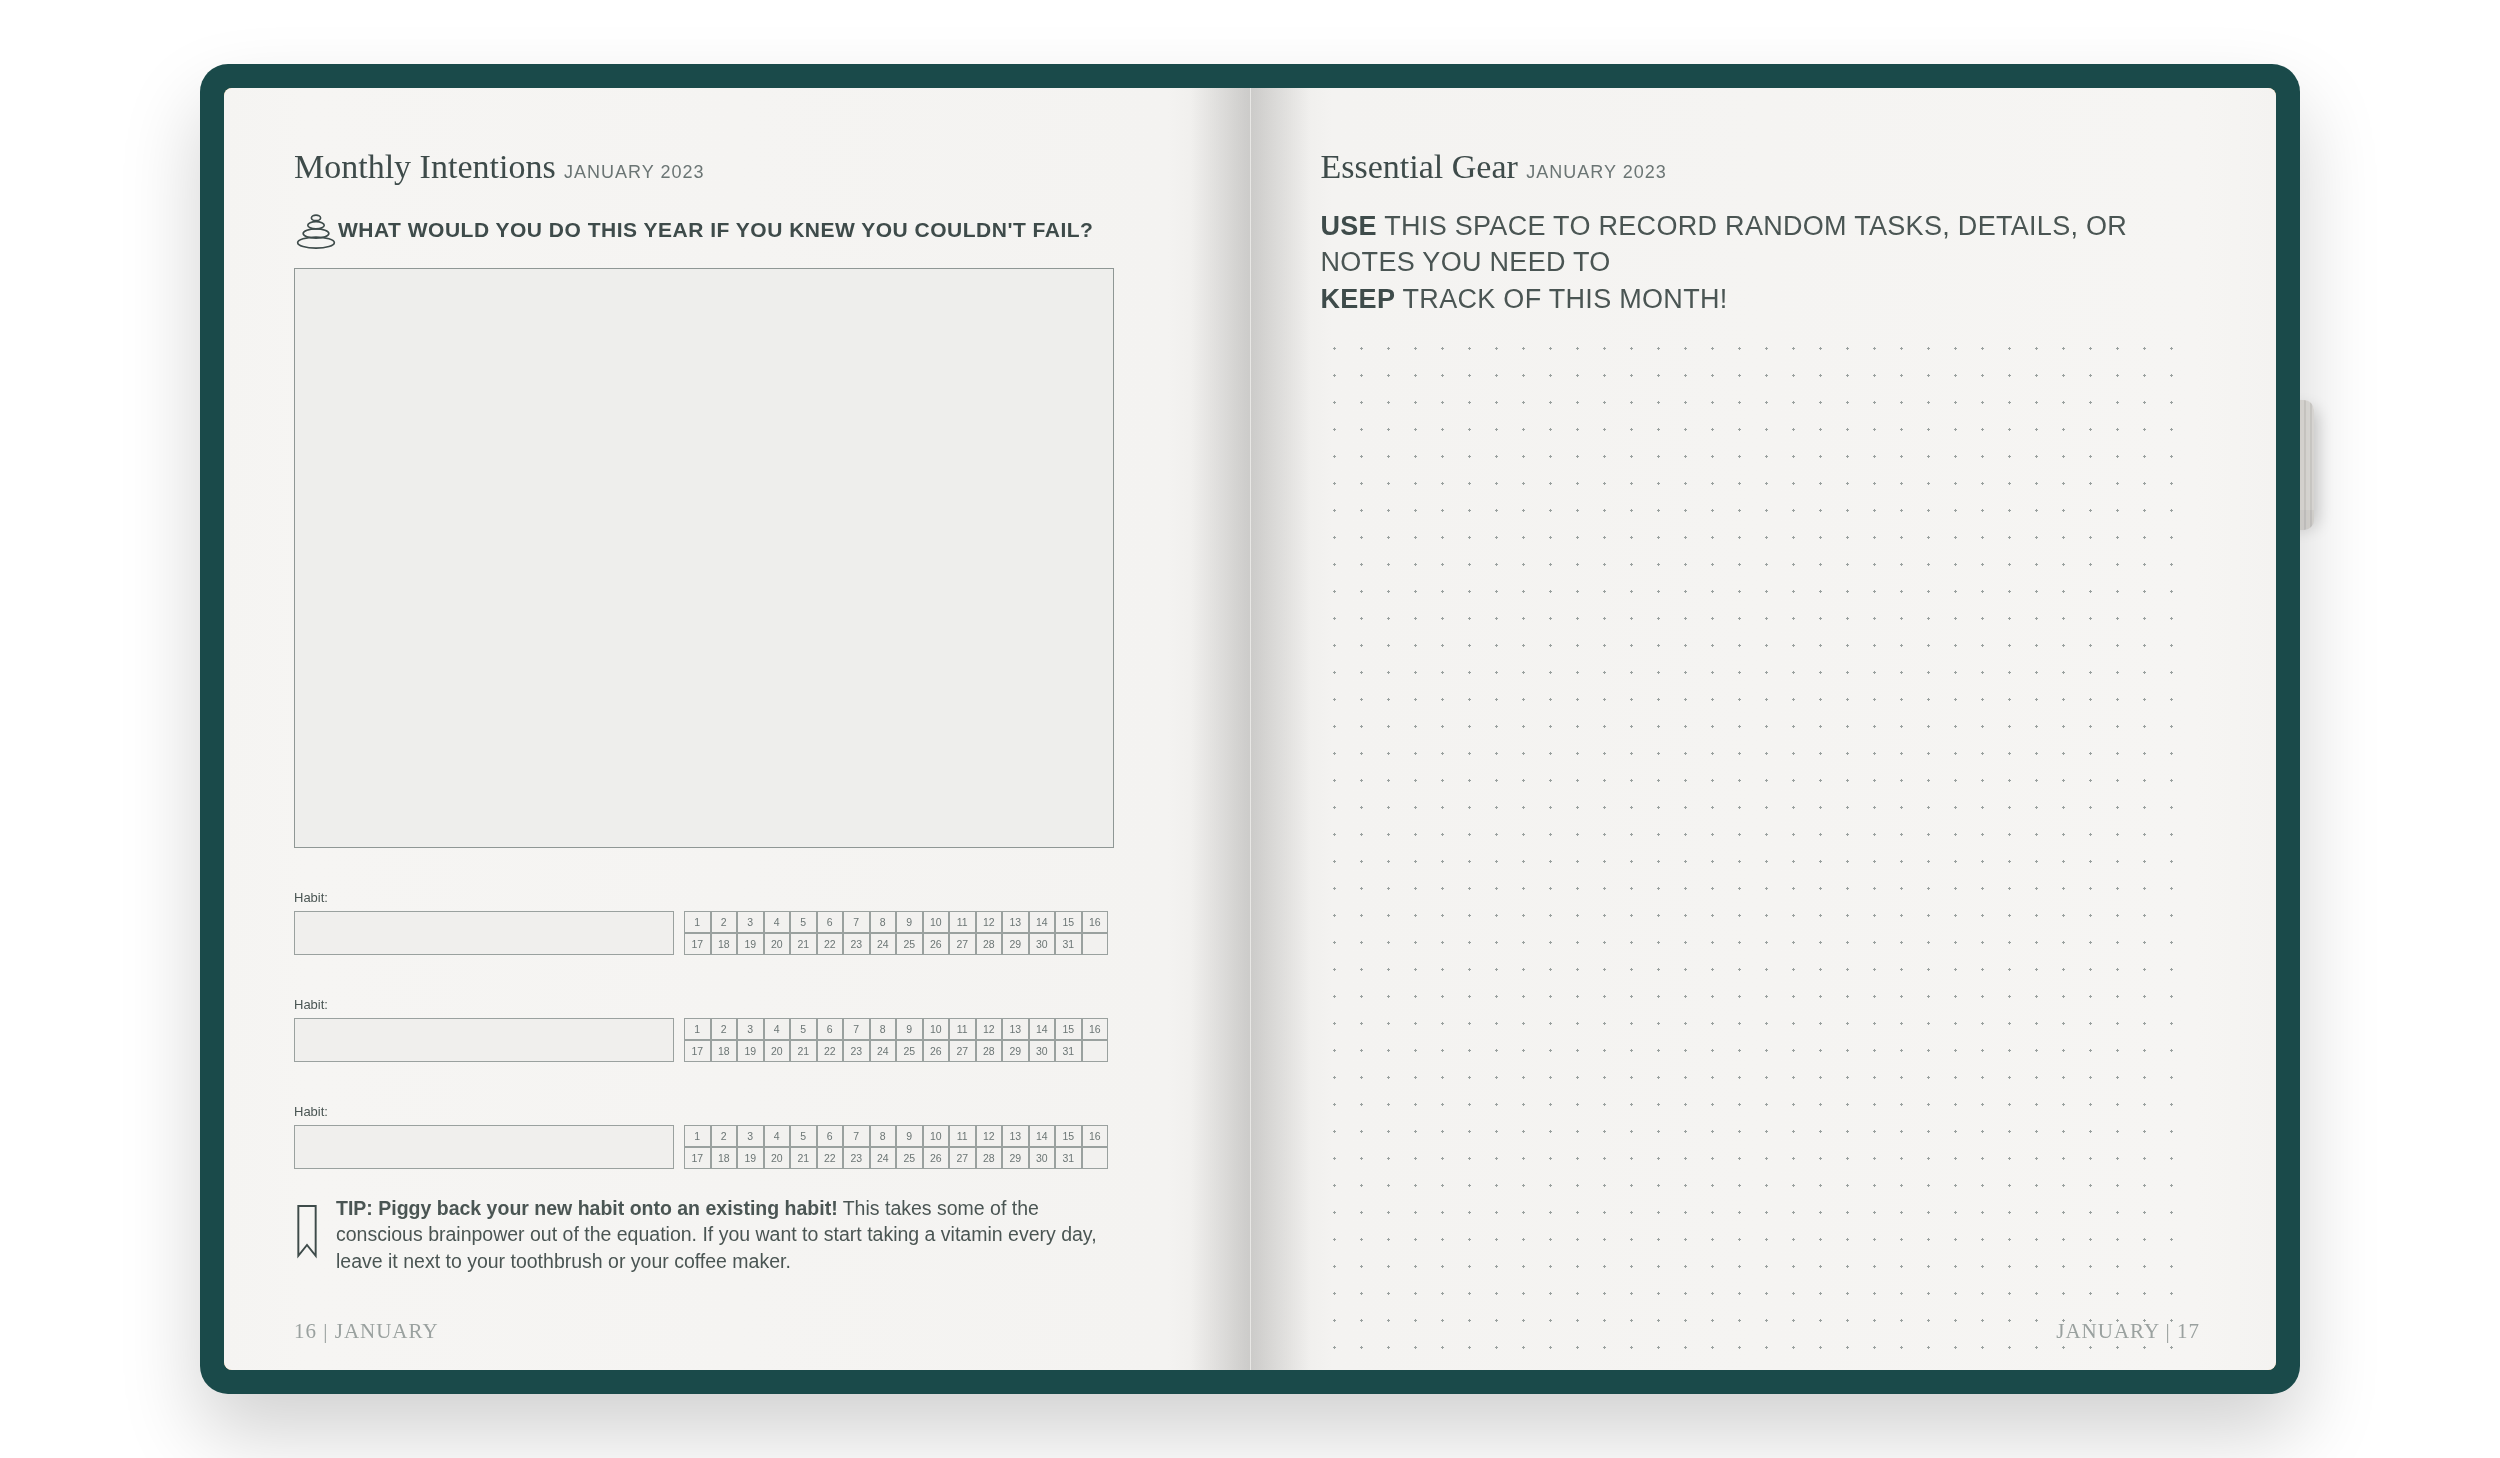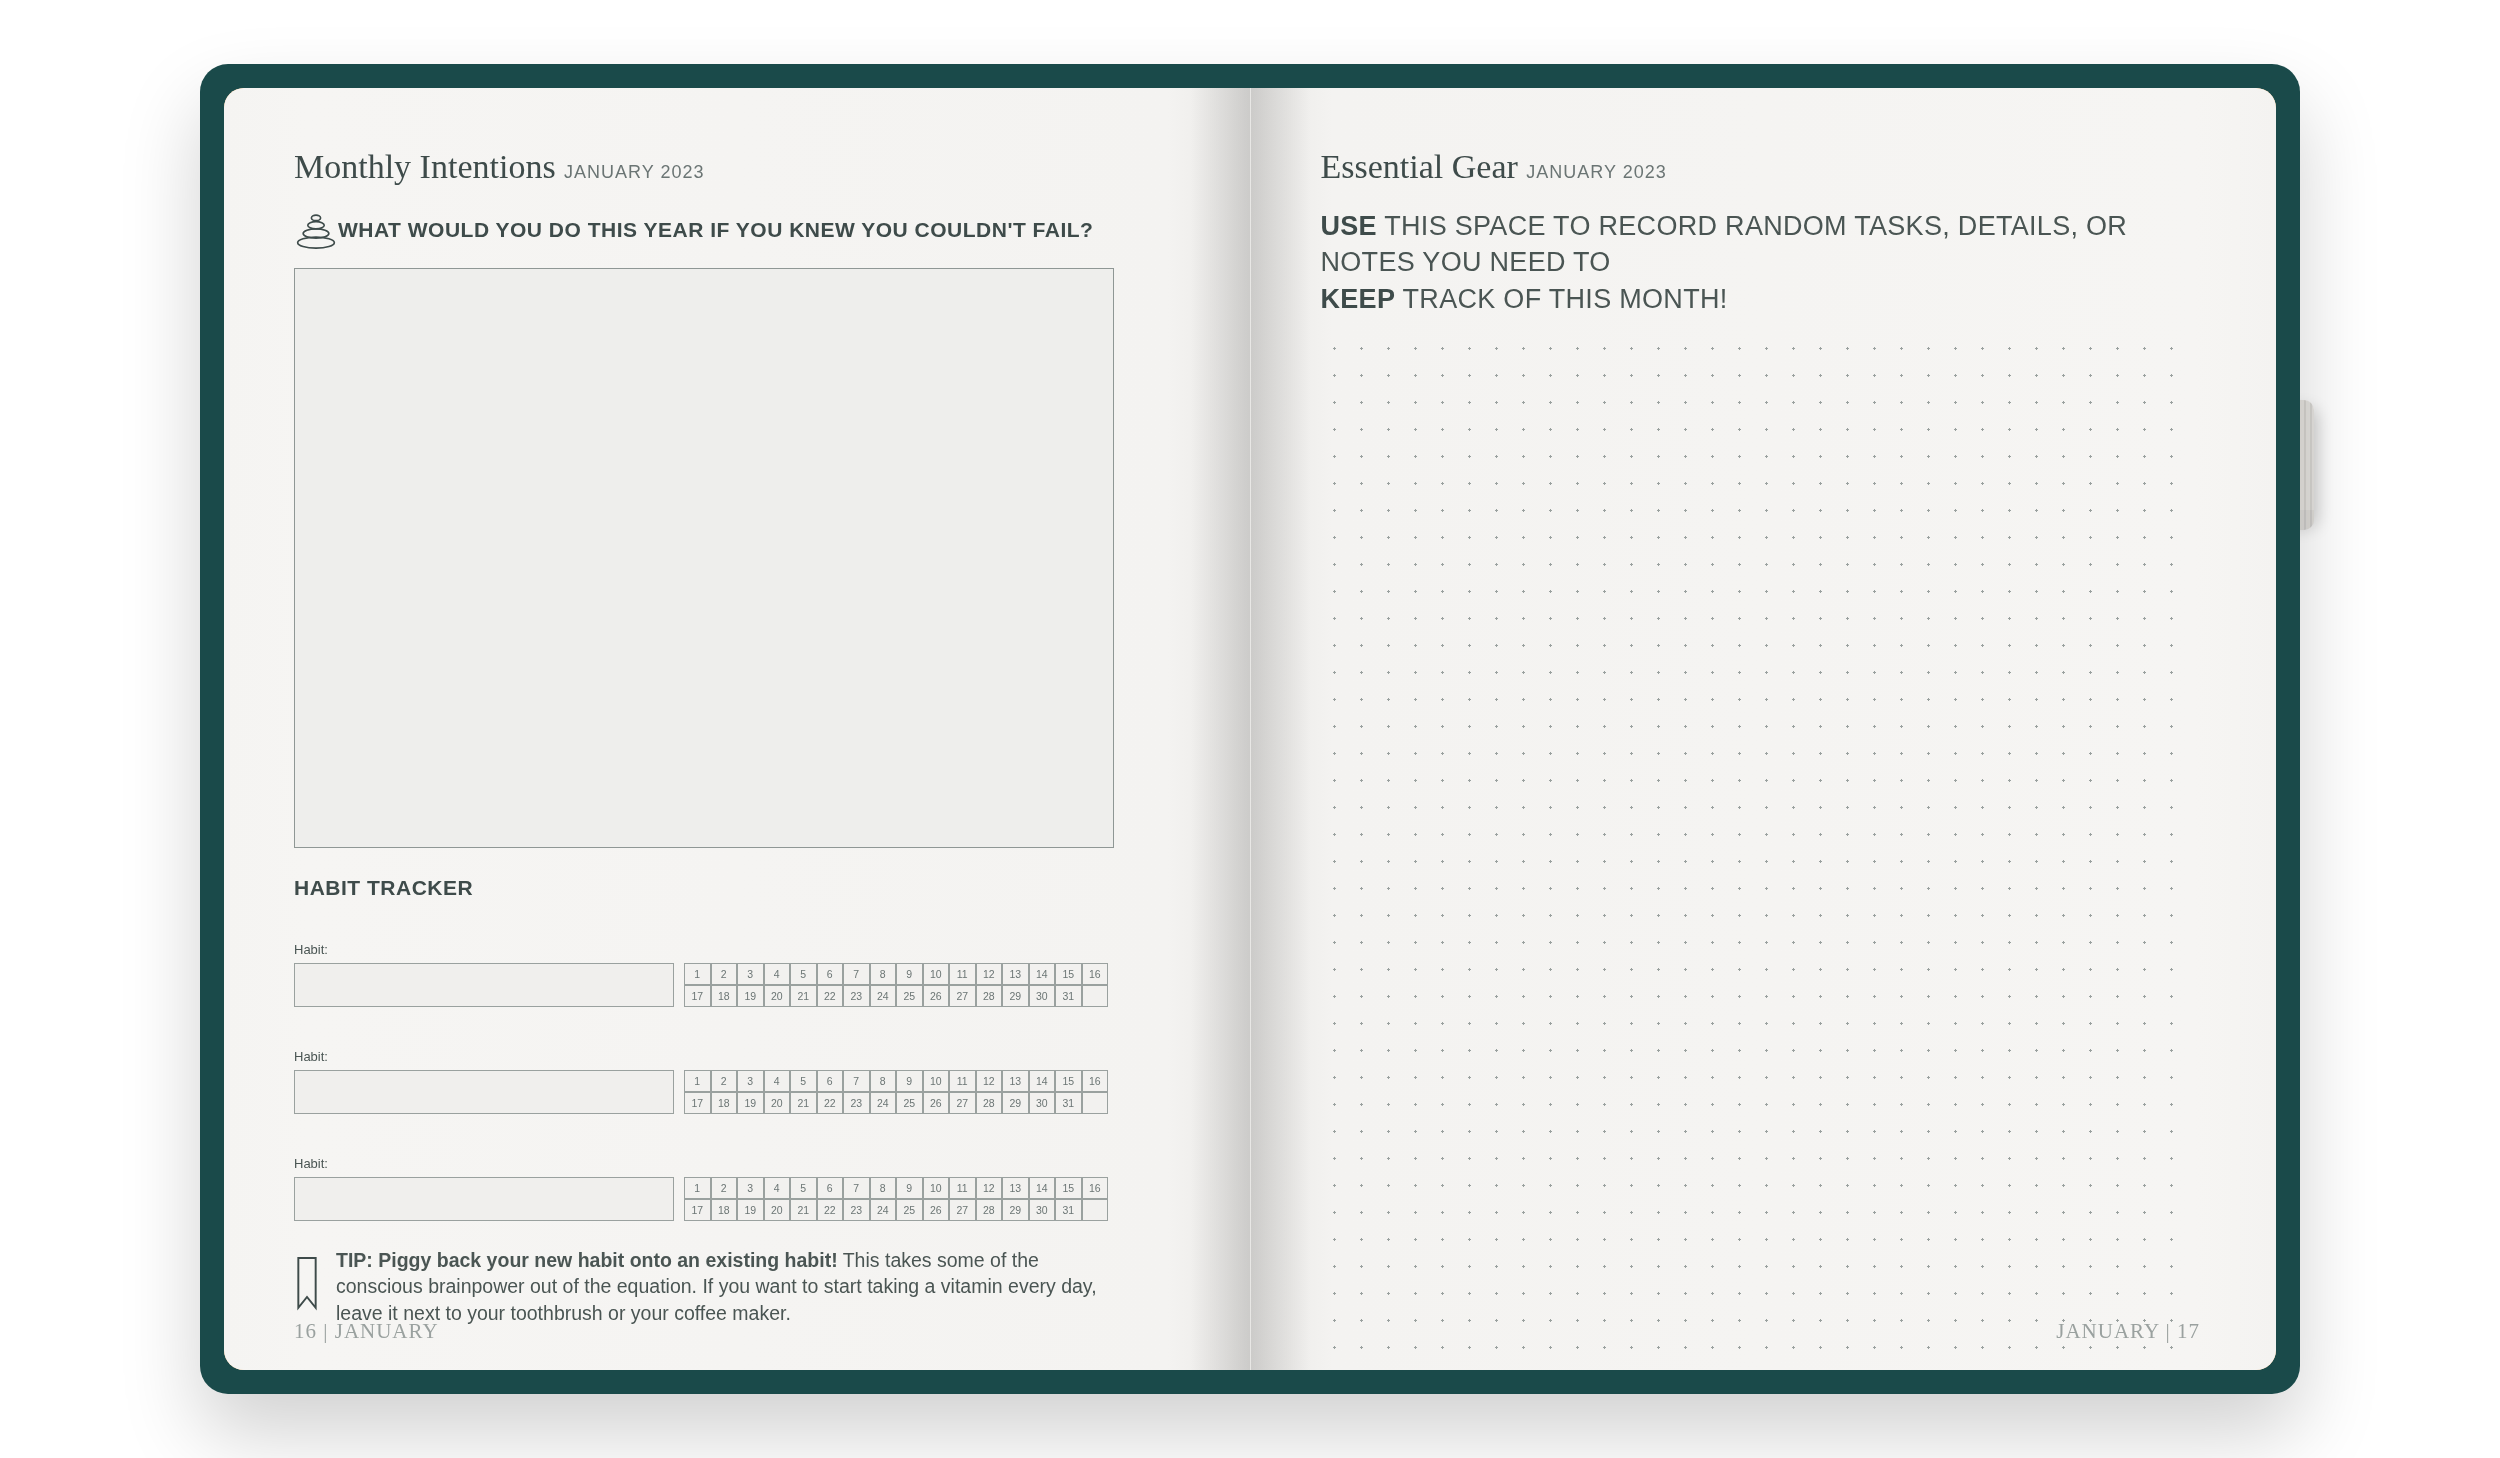--- a/index.html
+++ b/index.html
@@ -19,21 +19,21 @@
     background: #1a4a4a;
     border-radius: 28px;
     position: relative;
     box-shadow: 0 40px 80px rgba(0,0,0,0.18);
     display: flex;
     padding: 24px;
   }
   .pages {
     flex: 1;
     display: flex;
-    border-radius: 20px;
+    border-radius: 8px;
     overflow: hidden;
     background: #fdba74;
   }
   .page {
     flex: 1;
     padding: 60px 70px 30px 70px;
     position: relative;
     background: linear-gradient(to right, #f2f1ef 0%, #f6f5f3 8%, #f6f5f3 92%, #f1f0ee 100%);
   }
   .page.left {
@@ -186,21 +186,20 @@
             <ellipse cx="24" cy="30" rx="14" ry="5"></ellipse>
             <ellipse cx="24" cy="21" rx="9" ry="4"></ellipse>
             <ellipse cx="24" cy="13" rx="5" ry="3"></ellipse>
           </svg>
         </span>
         <div class="prompt-text">WHAT WOULD YOU DO THIS YEAR IF YOU KNEW YOU COULDN'T FAIL?</div>
       </div>
 
       <div class="writing-box"></div>
 
-      <div class="section-heading">HABIT TRACKER</div>
 
       <div id="habits-container">
           <div class="habit-block">
             <div class="habit-label">Habit:</div>
             <div class="habit-row">
               <div class="habit-input"></div>
               <div class="day-grid">
                 <div class="day-cell">1</div>
                 <div class="day-cell">2</div>
                 <div class="day-cell">3</div>

